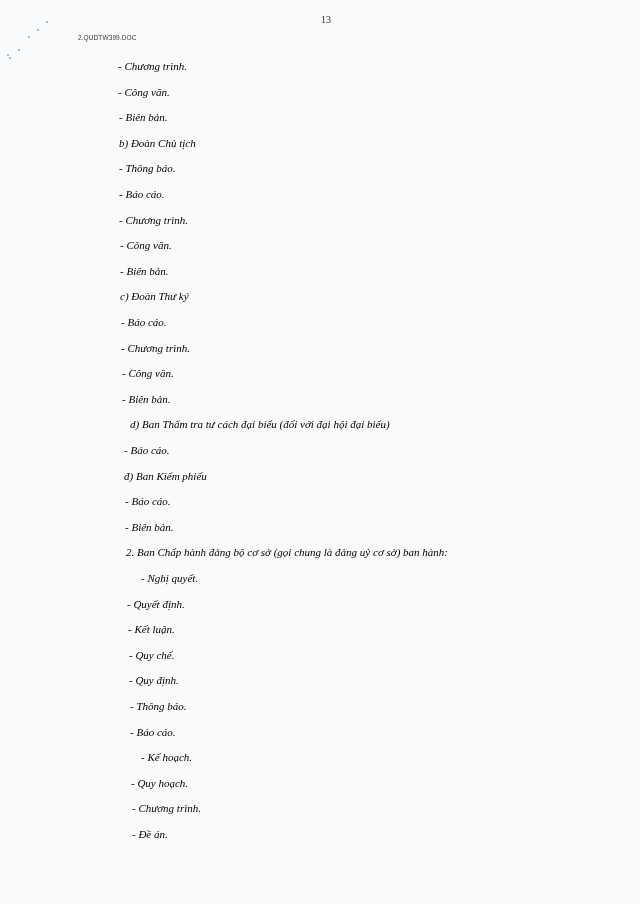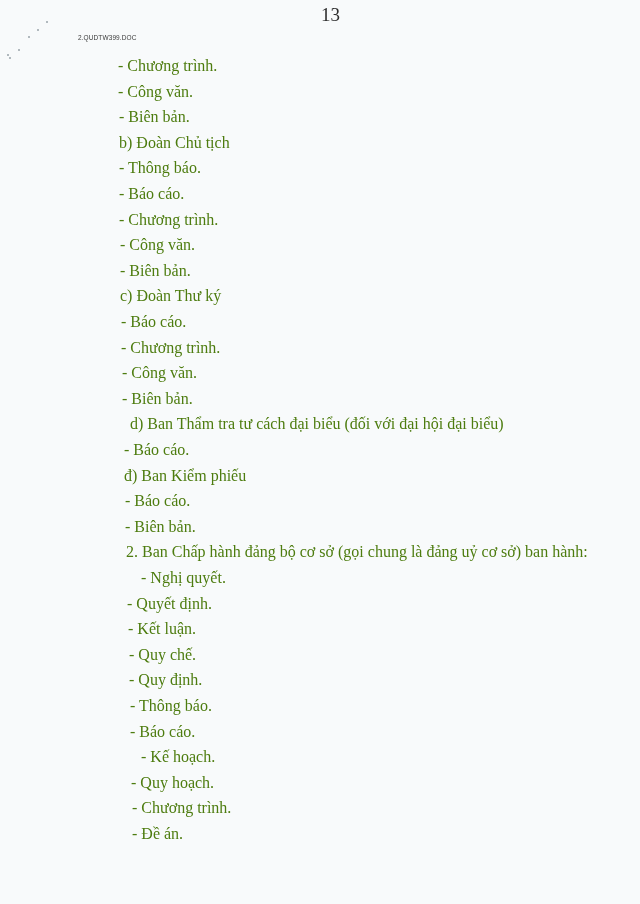--- a/index.html
+++ b/index.html
@@ -26,42 +26,43 @@
     left: 78px;
     top: 34px;
     font-family: "Liberation Sans", "DejaVu Sans", sans-serif;
     font-size: 6.5px;
     letter-spacing: 0.1px;
     color: #3a3a3a;
   }
   .page-number {
     position: absolute;
     left: 321px;
-    top: 4px;
-    font-size: 19px;
+    top: 14px;
+    font-size: 10px;
     color: #2e2e2e;
   }
   .speck {
     position: absolute;
     width: 2px; height: 2px;
     background: #9aa3aa;
     border-radius: 1px;
   }
   .lines {
     position: absolute;
     left: 0;
     top: 56px;
     width: 640px;
   }
   .line {
     position: absolute;
-    font-size: 16px;
+    font-size: 11px;
     line-height: 20px;
     white-space: nowrap;
-    color: #4d7c0f;
+    color: #000000;
+    font-style: italic;
   }
 </style>
 </head>
 <body>
 
 <div class="page">
 
   <span class="speck" style="left:46px;top:21px;"></span>
   <span class="speck" style="left:37px;top:29px;"></span>
   <span class="speck" style="left:28px;top:36px;"></span>

